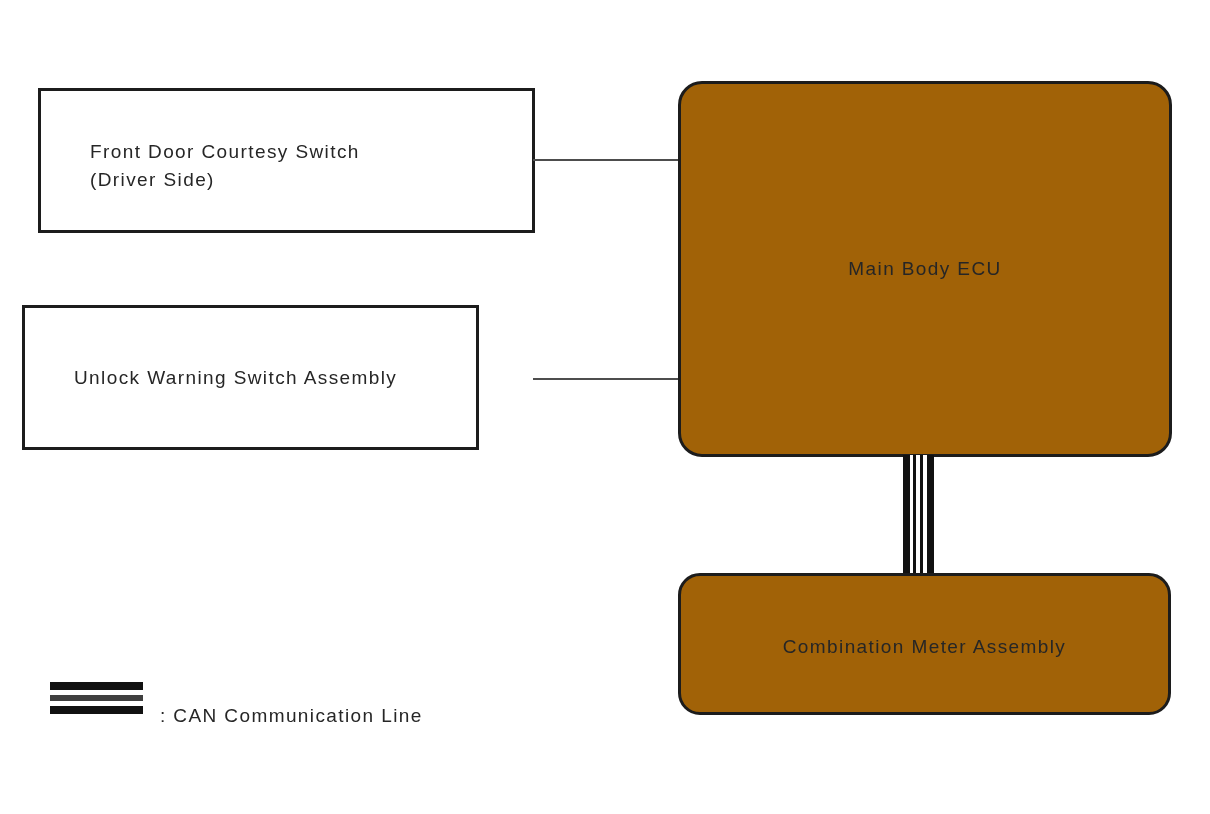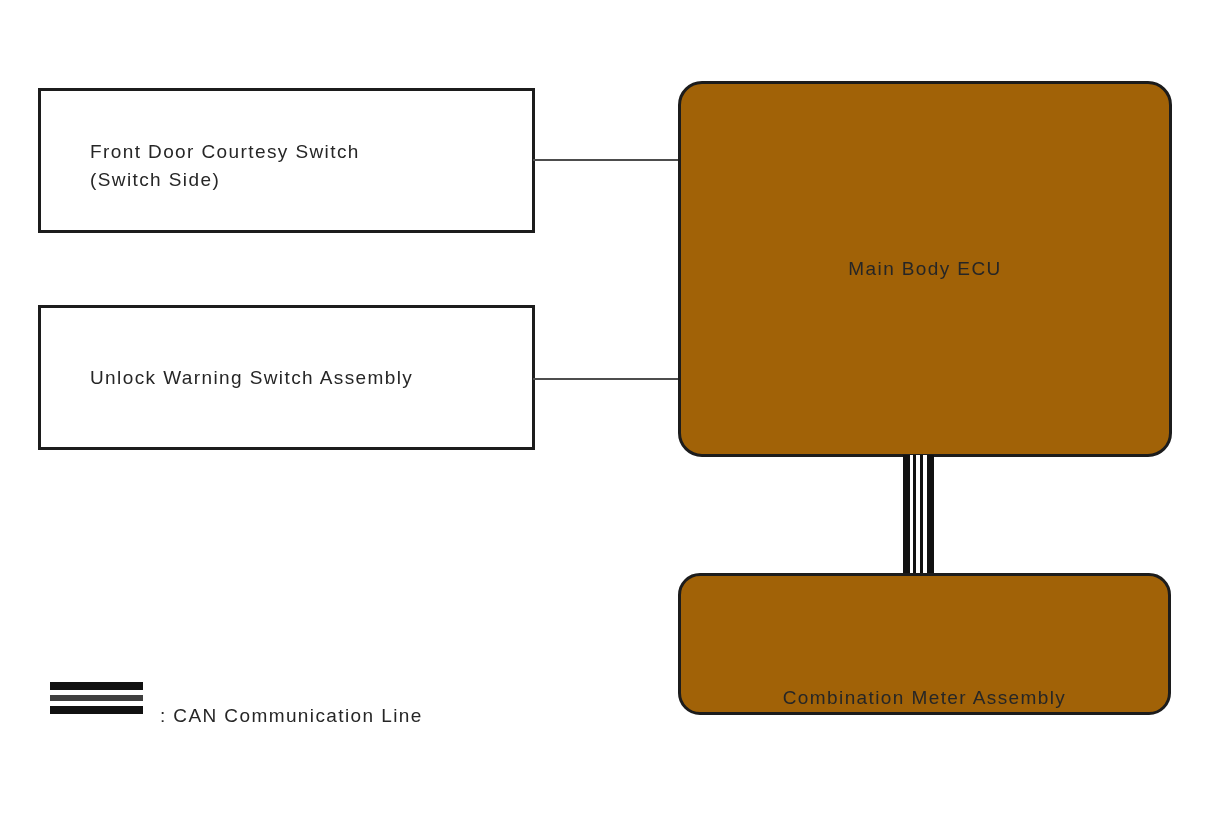--- a/index.html
+++ b/index.html
@@ -29,22 +29,22 @@
     display: flex;
     flex-direction: column;
     justify-content: center;
   }
   .node-front-door {
     left: 38px; top: 88px;
     width: 497px; height: 145px;
     padding: 10px 10px 0 49px;
   }
   .node-unlock {
-    left: 38px; top: 305px;
-    width: 497px; height: 145px;
+    left: 22px; top: 305px;
+    width: 457px; height: 145px;
     padding: 0 10px 0 49px;
   }
 
   
   .round-node {
     position: absolute;
     box-sizing: border-box;
     border: 3px solid var(--border, #1c1c1c);
     background: #a16207;
     display: flex;
@@ -55,21 +55,20 @@
     left: 678px; top: 81px;
     width: 494px; height: 376px;
     border-radius: 24px;
     text-align: center;
   }
   .node-meter {
     left: 678px; top: 573px;
     width: 493px; height: 142px;
     border-radius: 22px;
     padding-top: 6px;
-    align-items: flex-end;
   }
   .node-meter .multiline { text-align: left; }
 
   
   .wire {
     position: absolute;
     height: 2px;
     background: var(--connector, #4d4d4d);
   }
   .wire-front-door { left: 533px; top: 159px; width: 146px; }
@@ -114,21 +113,21 @@
   }
 </style>
 </head>
 <body>
 
 <div class="canvas" style="--bg: #ffffff; --border: #1c1c1c; --text: #262626; --connector: #4d4d4d;">
 
   <div class="rect-node node-front-door">
     <div class="multiline">
       <div>Front Door Courtesy Switch</div>
-      <div>(Switch Side)</div>
+      <div>(Driver Side)</div>
     </div>
   </div>
 
   <div class="rect-node node-unlock">
     <div class="multiline">
       <div>Unlock Warning Switch Assembly</div>
     </div>
   </div>
 
   <div class="wire wire-front-door"></div>

